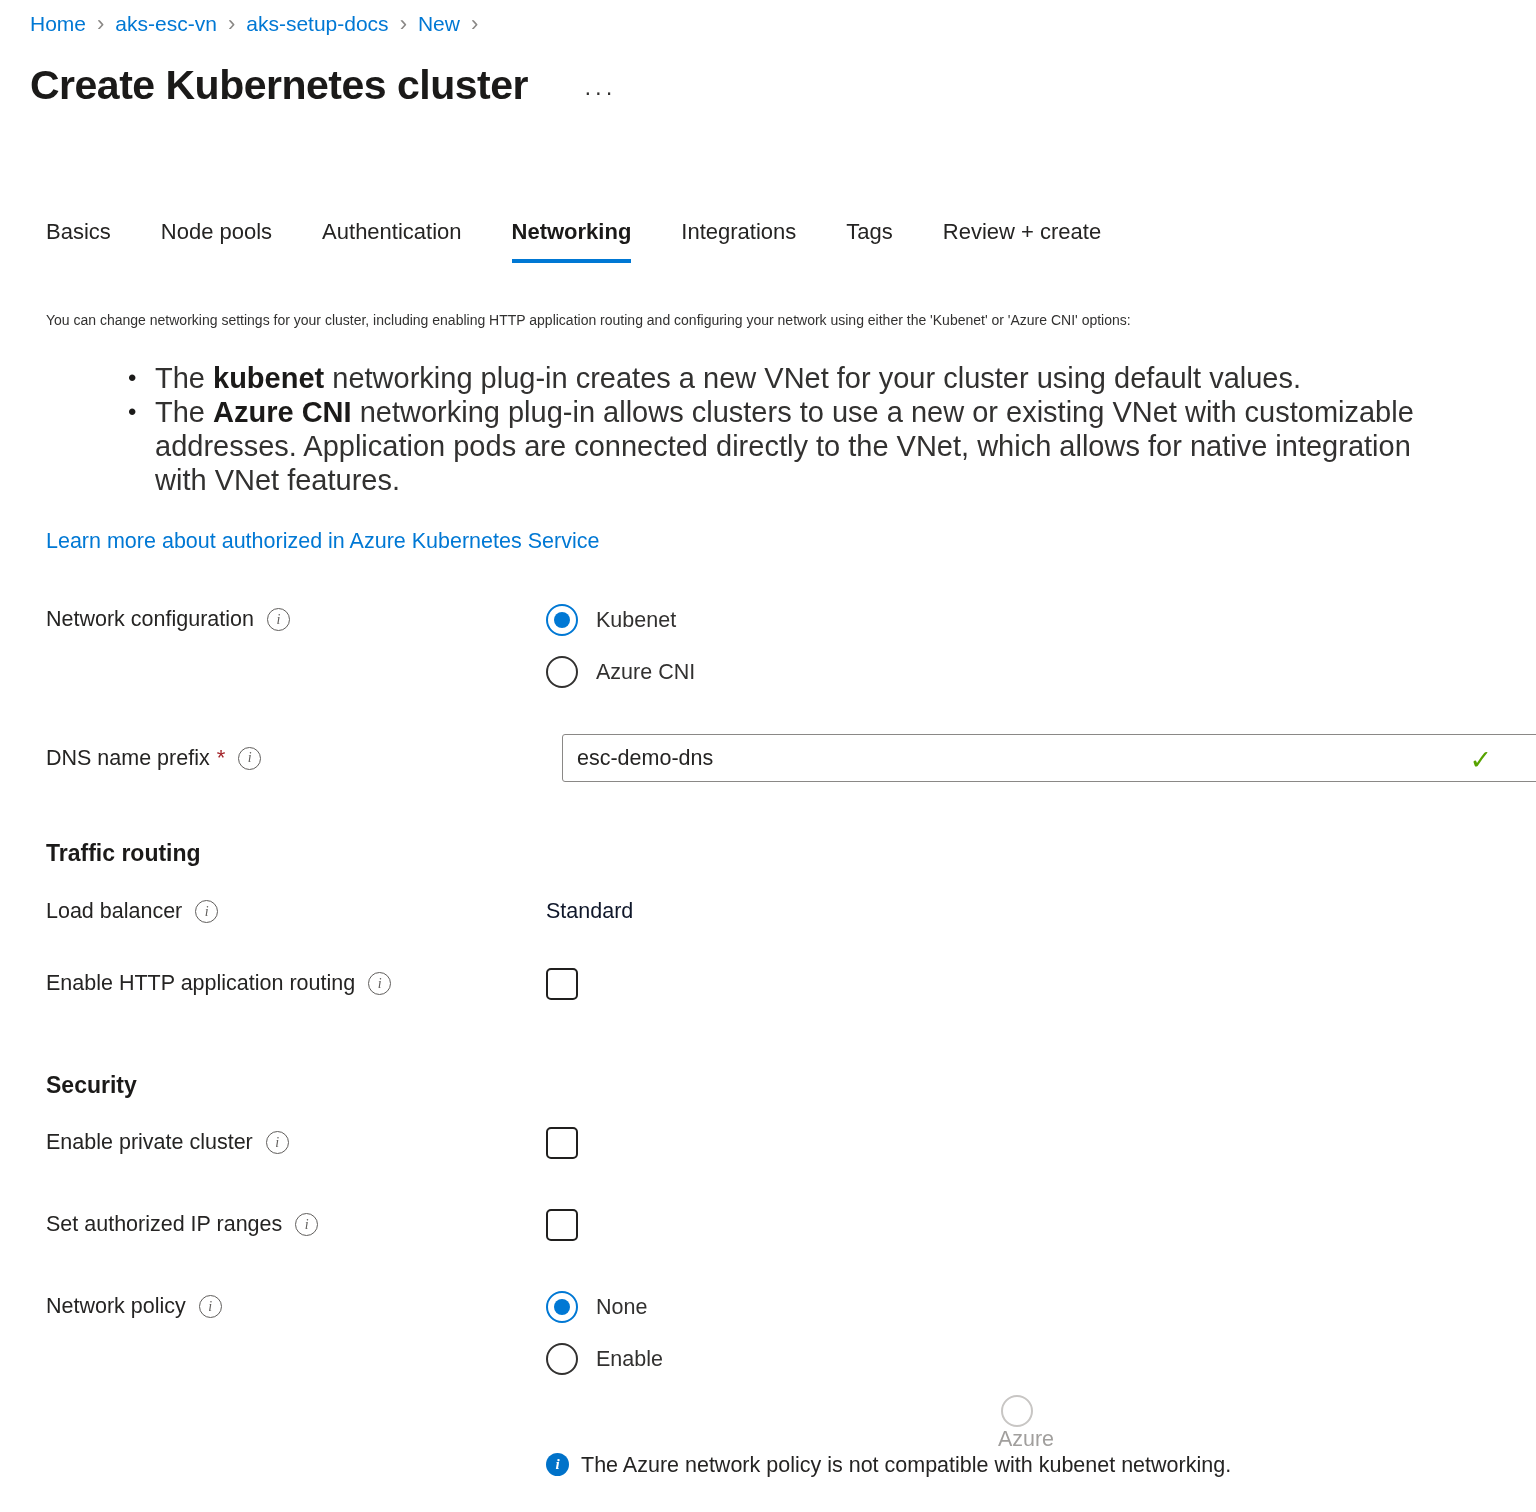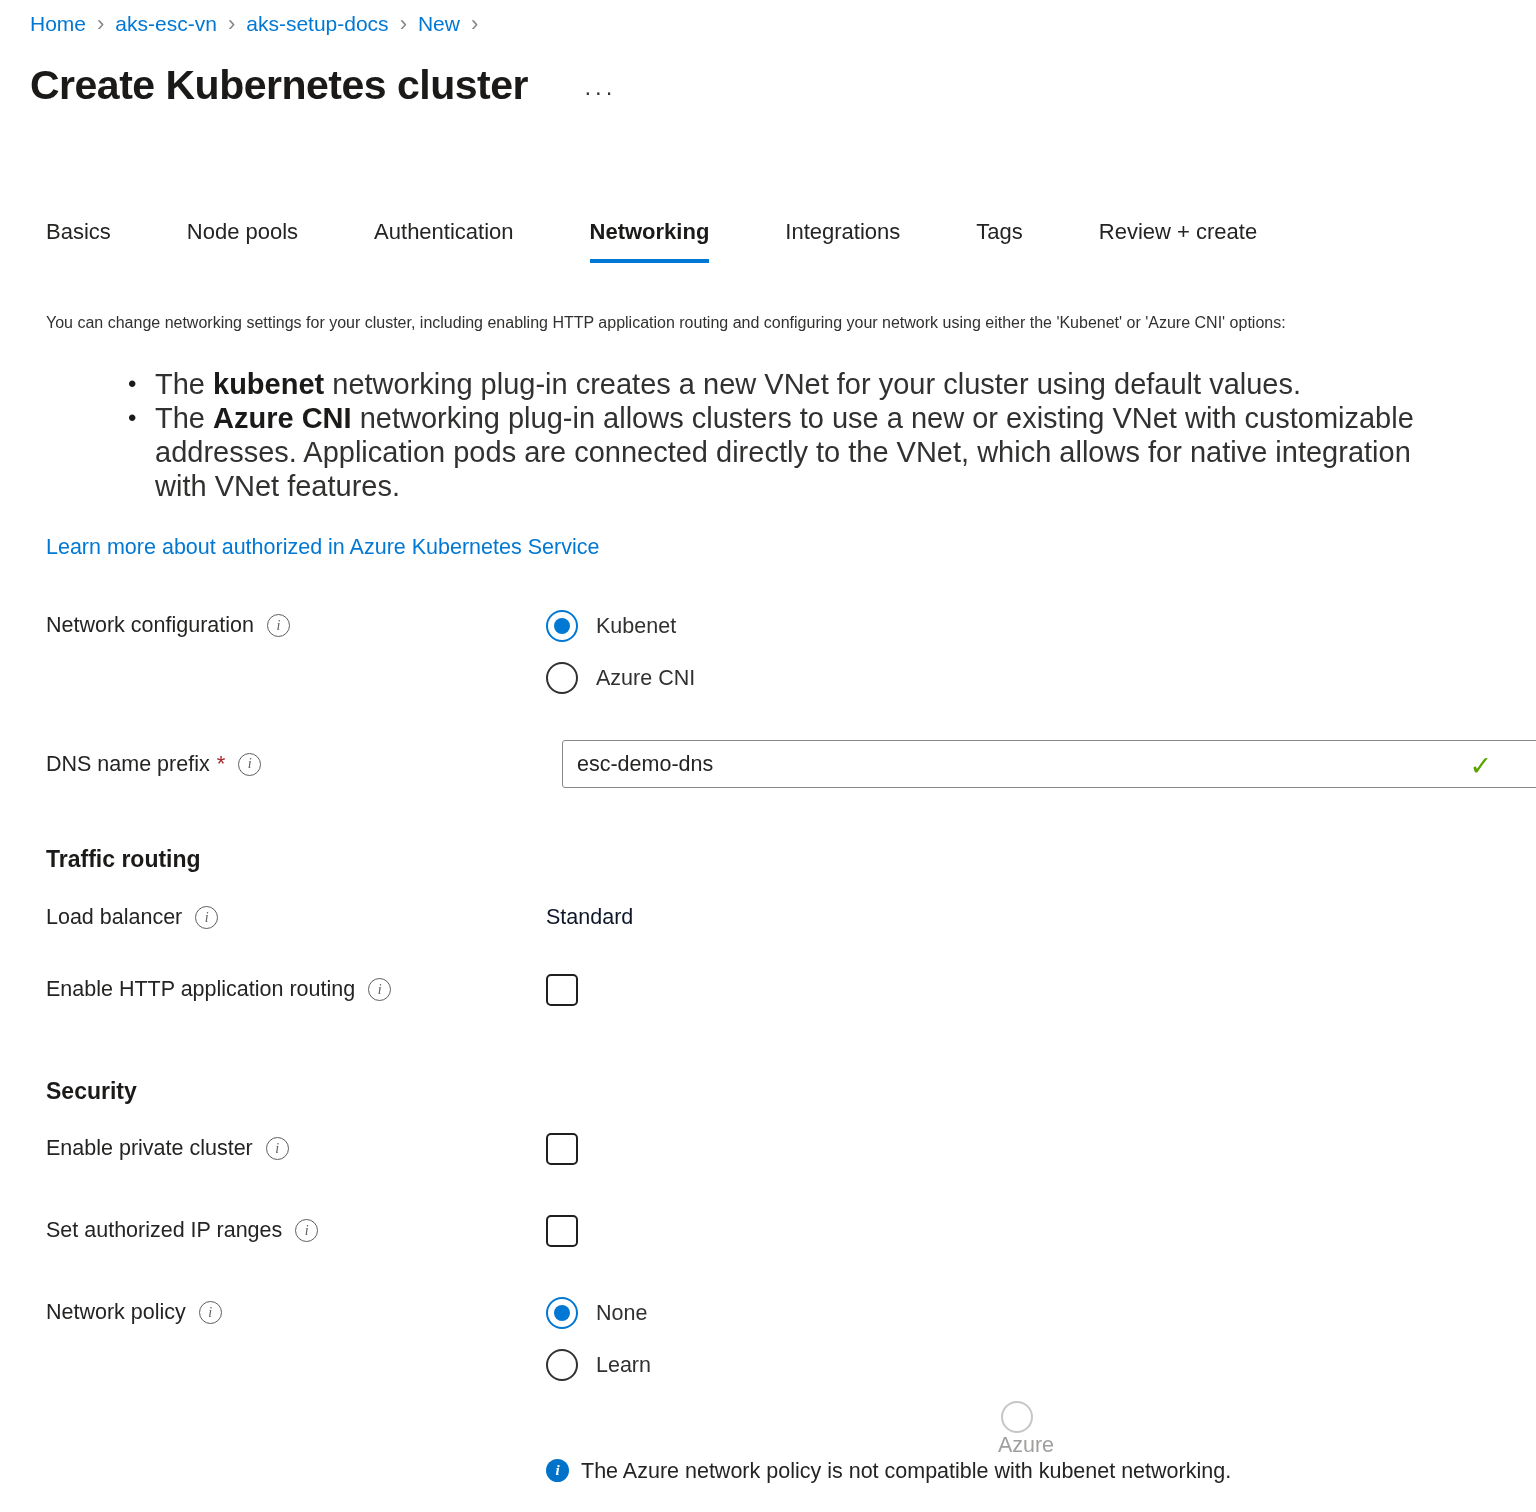--- a/index.html
+++ b/index.html
@@ -17,26 +17,26 @@
   .crumb { color: #0078d4; text-decoration: none; cursor: pointer; }
   .crumb-sep { color: #8a8886; margin: 0 11px; font-size: 22px; line-height: 1; }
 
   
   .title-row { display: flex; align-items: center; margin-top: 26px; }
   .page-title { font-size: 41px; font-weight: 700; color: #1b1a19; margin: 0; letter-spacing: -0.5px; }
   .more-btn { margin-left: 52px; margin-top: 14px; font-size: 23px; letter-spacing: 3px;
     color: #323130; background: none; border: none; cursor: pointer; padding: 0 4px; }
 
   
-  .tabs { margin-top: 110px; padding-left: 16px; display: flex; gap: 76px; font-size: 22px; }
+  .tabs { margin-top: 110px; padding-left: 16px; display: flex; gap: 50px; font-size: 22px; }
   .tab { padding-bottom: 14px; border-bottom: 4px solid transparent; color: #252423; cursor: pointer; white-space: nowrap; }
   .tab.active { font-weight: 700; border-bottom-color: #0078d4; color: #1b1a19; }
 
   
-  .intro-text { margin: 40px 0 0 16px; font-size: 16px; line-height: 40px; max-width: 1400px; }
+  .intro-text { margin: 40px 0 0 16px; font-size: 14px; line-height: 34px; max-width: 1400px; }
   .bullets { margin: 24px 0 0 0; padding: 0 0 0 125px; list-style: none; }
   .bullets li { position: relative; font-size: 29px; line-height: 34px; max-width: 1300px; }
   .bullets li::before { content: "\2022"; position: absolute; left: -27px; font-size: 24px; color: #1b1a19; }
   .bullets b { color: #1b1a19; }
   .learn-link { display: inline-block; margin: 32px 0 0 16px; color: #0078d4; font-size: 21.5px; text-decoration: none; cursor: pointer; }
 
   
   .form { margin-left: 16px; }
   .form-row { display: flex; align-items: flex-start; }
   .label-col { width: 500px; flex-shrink: 0; display: flex; align-items: center; font-size: 21.5px; color: #252423; }
@@ -215,21 +215,21 @@
         <span>Network policy</span>
         <span class="info-icon">i</span>
       </div>
       <div class="control-col">
         <label class="radio-option">
           <span class="radio selected"></span>
           <span class="option-label">None</span>
         </label>
         <label class="radio-option">
           <span class="radio"></span>
-          <span class="option-label">Learn</span>
+          <span class="option-label">Enable</span>
         </label>
         <label class="radio-option disabled">
           <span class="radio disabled"></span>
           <span class="option-label">Azure</span>
         </label>
         <div class="info-note">
           <span class="note-icon">i</span>
           <span class="note-text">The Azure network policy is not compatible with kubenet networking.</span>
         </div>
       </div>

